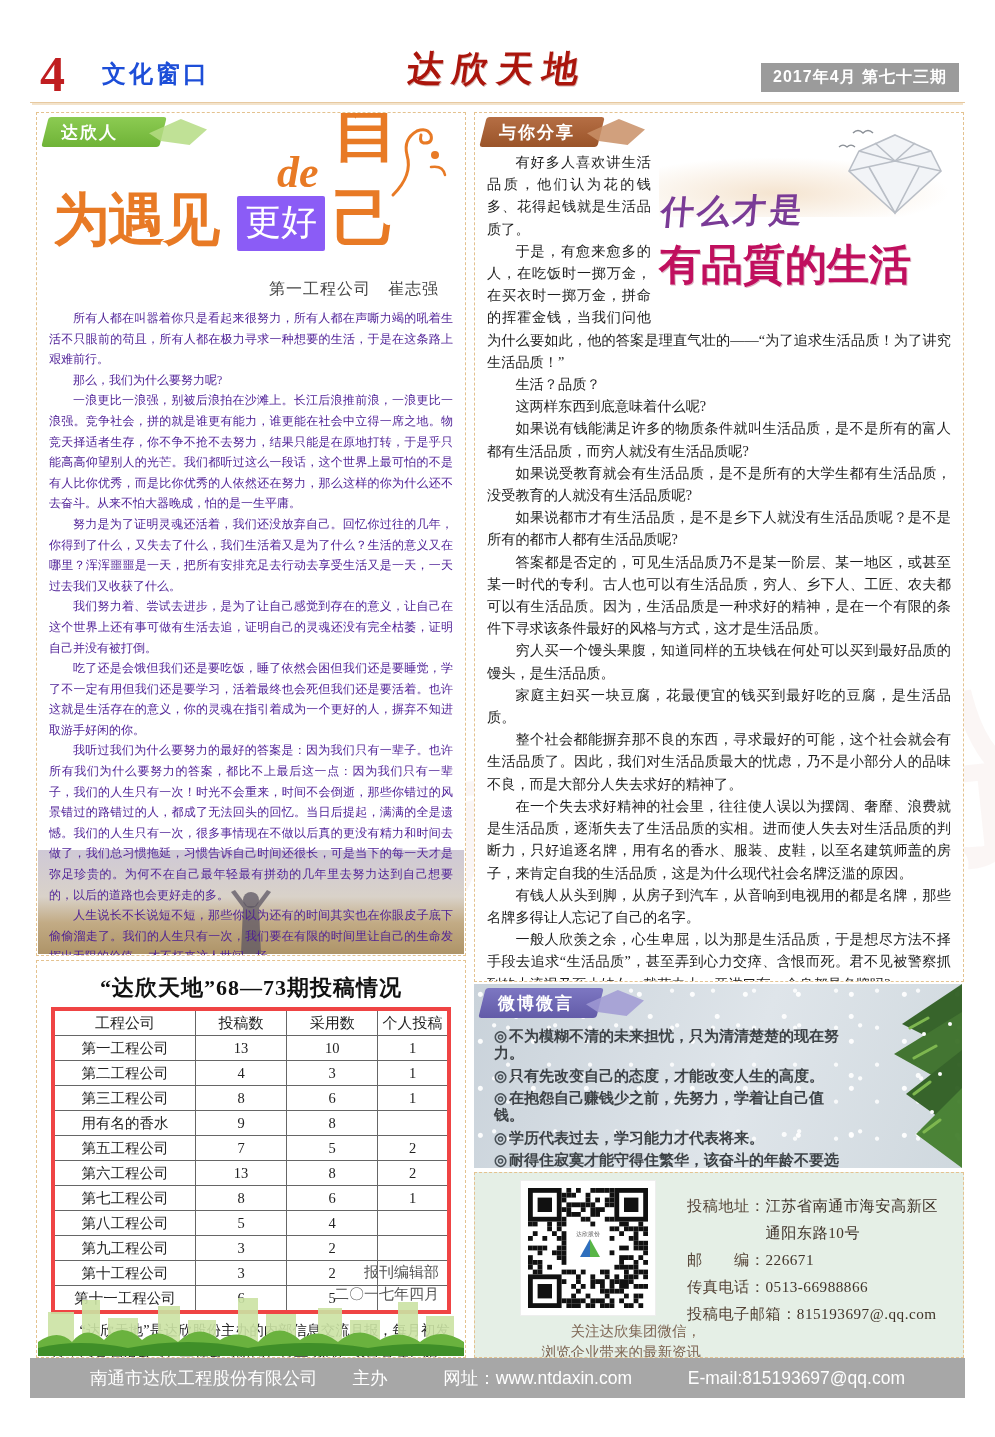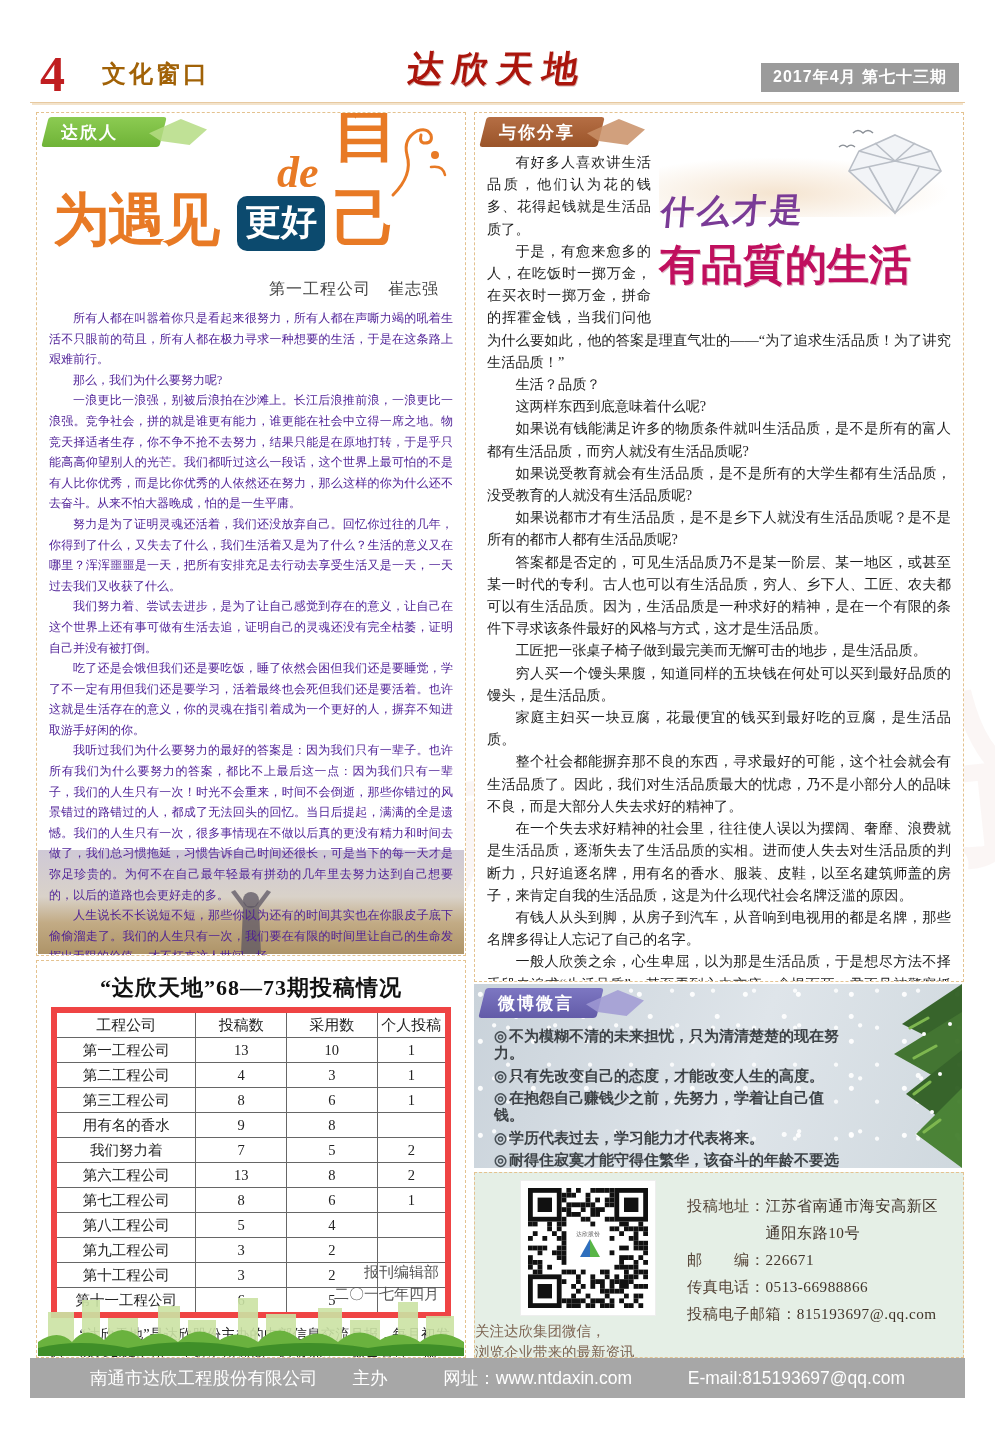--- a/index.html
+++ b/index.html
@@ -4,21 +4,21 @@
 <style>
   html,body{margin:0;padding:0;background:#fff;}
   #page{position:relative;width:995px;height:1437px;background:#fff;overflow:hidden;
         font-family:"Liberation Serif","DejaVu Serif",serif;color:#222;}
   
   .header{position:absolute;left:30px;right:30px;top:50px;height:52px;
           border-bottom:1px solid #e7c9a0;box-shadow:0 4px 0 -2px #f3e3cb;}
   .pagenum{position:absolute;left:10px;bottom:6px;font-size:50px;line-height:44px;
            font-weight:bold;color:#c01e20;font-family:"Liberation Serif",serif;}
   .section-name{position:absolute;left:72px;bottom:12px;font-size:24px;font-weight:bold;
-                letter-spacing:3px;color:#a16207;}
+                letter-spacing:3px;color:#1d4ed8;}
   .masthead{position:absolute;left:0;right:0;bottom:8px;text-align:center;font-size:36px;
             font-weight:bold;color:#ab150c;letter-spacing:9px;transform:skewX(-8deg);
             text-shadow:1px 1px 0 rgba(120,20,10,.35);}
   .issue-box{position:absolute;right:6px;bottom:10px;background:#9b9b9b;color:#fff;
              font-family:"Liberation Sans",sans-serif;font-size:16px;font-weight:bold;
              padding:4px 12px;letter-spacing:1px;}
   
   .box{position:absolute;border:1px dashed #e4c28f;background:#fff;overflow:hidden;}
   #left-article{left:36px;top:112px;width:428px;height:842px;}
   #left-table{left:36px;top:960px;width:428px;height:396px;}
@@ -32,35 +32,35 @@
   .ribbon .tail{position:absolute;left:104px;top:2px;width:58px;height:26px;
                 clip-path:polygon(0 55%,55% 0,100% 40%,70% 100%,20% 85%);opacity:.85;}
   .ribbon .txt{position:relative;display:inline-block;padding:4px 14px 0 16px;color:#fff;
                font-family:"Liberation Sans",sans-serif;font-size:17px;font-weight:bold;letter-spacing:2px;}
   .ribbon.green .bg{background:linear-gradient(#8ccb52,#6fb337);} .ribbon.green .tail{background:#b5dc84;}
   .ribbon.brown .bg{background:linear-gradient(#b56e44,#9a5429);} .ribbon.brown .tail{background:#c98f66;}
   .ribbon.purple .bg{background:linear-gradient(#7d77c2,#625ba8);} .ribbon.purple .tail{background:#a09ad4;}
   
   .l-title{position:relative;margin:46px 10px 2px 14px;height:118px;color:#e87a25;}
   .t-wei{position:absolute;left:2px;bottom:18px;font-size:57px;font-weight:bold;letter-spacing:-2px;}
-  .t-box{position:absolute;left:186px;bottom:26px;background:#0c4a6e;color:#fff;font-size:36px;
-         font-weight:bold;padding:2px 8px 4px;border-radius:10px;}
+  .t-box{position:absolute;left:186px;bottom:26px;background:#8b5cf6;color:#fff;font-size:36px;
+         font-weight:normal;padding:2px 8px 4px;border-radius:2px;}
   .t-de{position:absolute;left:226px;top:-12px;font-size:44px;font-style:italic;font-weight:bold;
         font-family:"Liberation Serif",serif;}
   .t-self{position:absolute;left:282px;bottom:14px;font-size:64px;font-weight:bold;}
   .l-flourish{position:absolute;right:2px;top:-34px;}
   .l-byline{text-align:right;margin:0 26px 6px 0;font-size:16px;color:#444;letter-spacing:1px;}
   .l-body{position:relative;z-index:2;padding:2px 12px 0 12px;}
   .l-body p{margin:0;text-indent:2em;font-size:12px;line-height:20.6px;color:#4c1d95;text-align:justify;}
   .field-photo{position:absolute;left:1px;right:1px;bottom:1px;height:104px;z-index:1;
     background:linear-gradient(#cfc9d6 0%,#d9d2c9 45%,#c2ab85 70%,#ae9468 100%);}
   .field-photo svg{position:absolute;left:50%;bottom:0;transform:translateX(-50%);}
   
   .tbl-title{text-align:center;font-size:22px;font-weight:bold;margin:12px 0 4px;color:#111;letter-spacing:1px;}
-  table.sub{width:400px;margin:2px auto 0;border-collapse:collapse;border:6px solid #ef4444;}
+  table.sub{width:400px;margin:2px auto 0;border-collapse:collapse;border:4px solid #ef4444;}
   table.sub td,table.sub th{border:1px solid #666;text-align:center;font-size:14.5px;
     font-weight:normal;padding:2px 2px;height:20px;color:#222;}
   table.sub thead th{font-size:15px;}
   .notes{margin-top:6px;}
   .notes p{margin:0 14px;text-indent:2em;font-size:14.3px;line-height:21px;color:#222;}
   .sig{position:absolute;right:26px;bottom:52px;text-align:right;color:#555;font-size:15px;
        line-height:22px;z-index:3;}
   .skyline{position:absolute;left:1px;right:1px;bottom:1px;height:66px;z-index:1;}
   
   .r-body{padding:38px 12px 0 12px;}
@@ -88,21 +88,21 @@
              font-family:"Liberation Serif",serif;}
   .w-bullet{color:#4a5258;margin-right:2px;}
   
   .qr-card{position:absolute;left:46px;top:8px;width:134px;height:134px;background:#fff;
            box-shadow:0 0 0 1px #eee;}
   .qr-card svg{position:absolute;left:7px;top:7px;}
   .qr-logo{position:absolute;left:50%;top:50%;transform:translate(-50%,-50%);width:34px;height:34px;
            background:#fff;border-radius:5px;text-align:center;box-shadow:0 0 0 2px #fff;}
   .qr-logo-text{display:block;font-size:7px;transform:scale(.85);color:#555;line-height:6px;
                 font-family:"Liberation Sans",sans-serif;white-space:nowrap;}
-  .qr-caption{position:absolute;left:0px;top:148px;width:226px;text-align:left;color:#7d6553;
+  .qr-caption{position:absolute;left:0px;top:148px;width:226px;text-align:right;color:#7d6553;
               font-size:14.5px;line-height:21px;}
   .c-lines{position:absolute;left:212px;top:22px;right:10px;color:#554437;}
   .c-lines p{margin:0 0 6px;font-size:15.2px;line-height:21px;}
   .c-label{letter-spacing:.5px;}
   .c-value{color:#3f3228;letter-spacing:.5px;}
   
   .footer{position:absolute;left:30px;right:30px;top:1358px;height:40px;background:#a7a7a7;
           color:#fff;font-family:"Liberation Sans",sans-serif;font-size:17.5px;
           display:flex;align-items:center;justify-content:space-between;padding:0 60px;box-sizing:border-box;}
   
@@ -209,21 +209,21 @@
           </tr>
 
           <tr>
             <td style="width:36%">用有名的香水</td>
             <td style="width:23%">9</td>
             <td style="width:23%">8</td>
             <td style="width:18%"></td>
           </tr>
 
           <tr>
-            <td style="width:36%">我们努力着</td>
+            <td style="width:36%">第五工程公司</td>
             <td style="width:23%">7</td>
             <td style="width:23%">5</td>
             <td style="width:18%">2</td>
           </tr>
 
           <tr>
             <td style="width:36%">第六工程公司</td>
             <td style="width:23%">13</td>
             <td style="width:23%">8</td>
             <td style="width:18%">2</td>
@@ -323,21 +323,20 @@
       <div>
 
       <p>有好多人喜欢讲生活品质，他们认为花的钱多、花得起钱就是生活品质了。</p>
           <p>于是，有愈来愈多的人，在吃饭时一掷万金，在买衣时一掷万金，拼命的挥霍金钱，当我们问他为什么要如此，他的答案是理直气壮的——“为了追求生活品质！为了讲究生活品质！”</p>
           <p>生活？品质？</p>
           <p>这两样东西到底意味着什么呢?</p>
           <p>如果说有钱能满足许多的物质条件就叫生活品质，是不是所有的富人都有生活品质，而穷人就没有生活品质呢?</p>
           <p>如果说受教育就会有生活品质，是不是所有的大学生都有生活品质，没受教育的人就没有生活品质呢?</p>
           <p>如果说都市才有生活品质，是不是乡下人就没有生活品质呢？是不是所有的都市人都有生活品质呢?</p>
           <p>答案都是否定的，可见生活品质乃不是某一阶层、某一地区，或甚至某一时代的专利。古人也可以有生活品质，穷人、乡下人、工匠、农夫都可以有生活品质。因为，生活品质是一种求好的精神，是在一个有限的条件下寻求该条件最好的风格与方式，这才是生活品质。</p>
-          <p>工匠把一张桌子椅子做到最完美而无懈可击的地步，是生活品质。</p>
           <p>穷人买一个馒头果腹，知道同样的五块钱在何处可以买到最好品质的馒头，是生活品质。</p>
           <p>家庭主妇买一块豆腐，花最便宜的钱买到最好吃的豆腐，是生活品质。</p>
           <p>整个社会都能摒弃那不良的东西，寻求最好的可能，这个社会就会有生活品质了。因此，我们对生活品质最大的忧虑，乃不是小部分人的品味不良，而是大部分人失去求好的精神了。</p>
           <p>在一个失去求好精神的社会里，往往使人误以为摆阔、奢靡、浪费就是生活品质，逐渐失去了生活品质的实相。进而使人失去对生活品质的判断力，只好追逐名牌，用有名的香水、服装、皮鞋，以至名建筑师盖的房子，来肯定自我的生活品质，这是为什么现代社会名牌泛滥的原因。</p>
           <p>有钱人从头到脚，从房子到汽车，从音响到电视用的都是名牌，那些名牌多得让人忘记了自己的名字。</p>
           <p>一般人欣羡之余，心生卑屈，以为那是生活品质，于是想尽方法不择手段去追求“生活品质”，甚至弄到心力交瘁、含恨而死。君不见被警察抓到的大流氓乃至小妓女，戴劳力士，开进口车，全身都是名牌吗?</p>
         </div>
 
     </div>
   </div>

